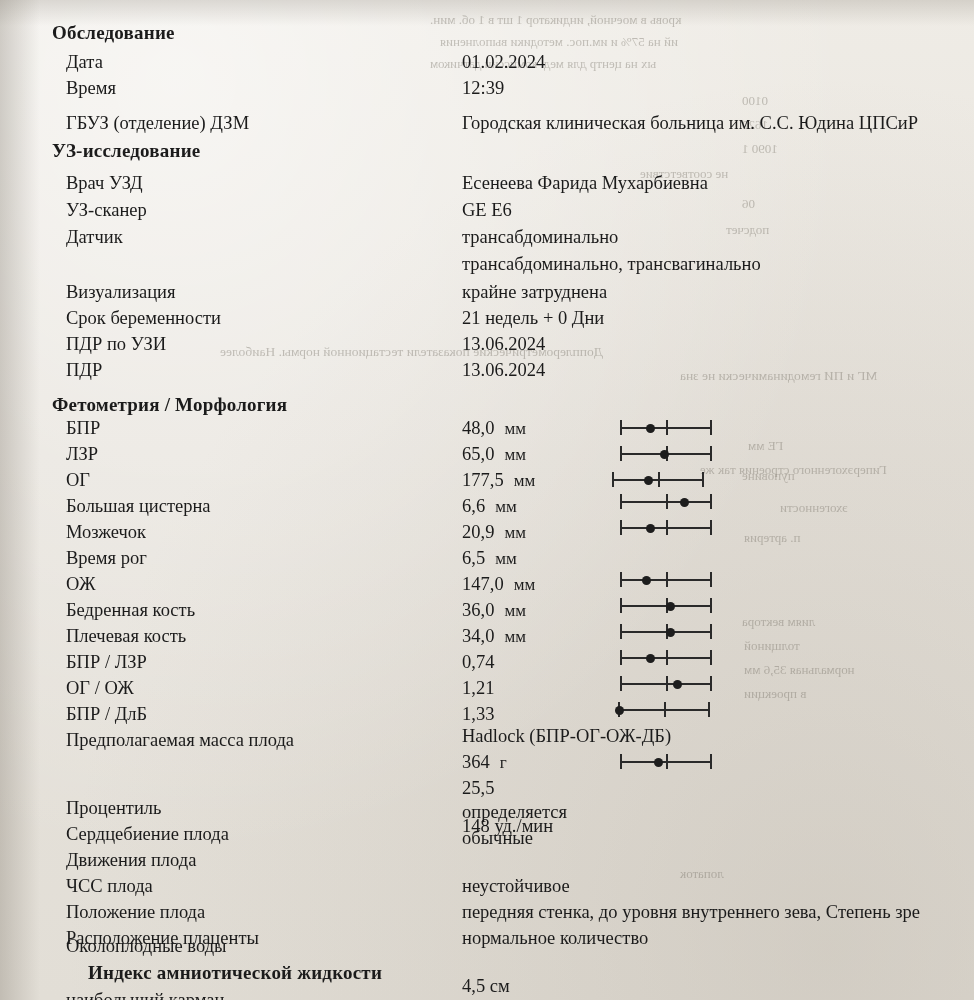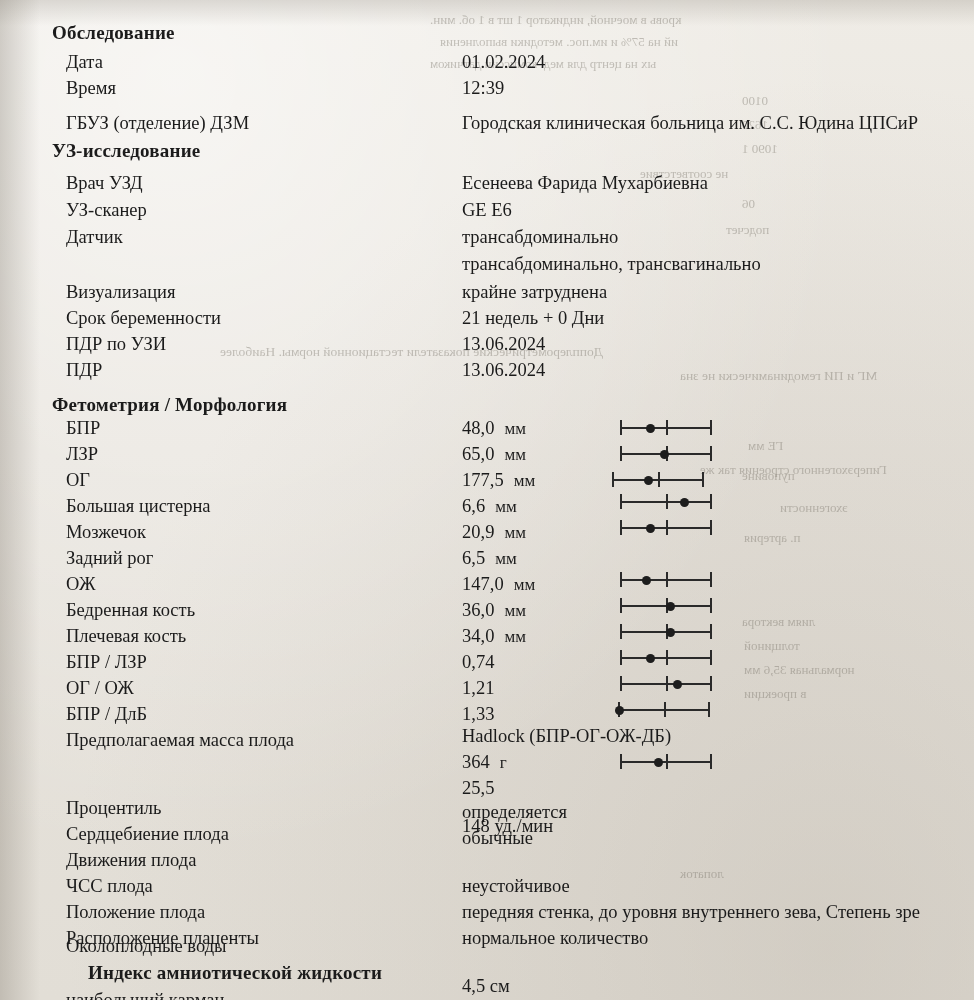--- a/index.html
+++ b/index.html
@@ -190,21 +190,21 @@
 
   <div class="label" style="left:66px; top:470px;">ОГ</div>
   <div class="value num" style="top:470px;"><span>177,5</span><span class="unit">мм</span></div>
 
   <div class="label" style="left:66px; top:496px;">Большая цистерна</div>
   <div class="value num" style="top:496px;"><span>6,6</span><span class="unit">мм</span></div>
 
   <div class="label" style="left:66px; top:522px;">Мозжечок</div>
   <div class="value num" style="top:522px;"><span>20,9</span><span class="unit">мм</span></div>
 
-  <div class="label" style="left:66px; top:548px;">Задний рог</div>
+  <div class="label" style="left:66px; top:548px;">Время рог</div>
   <div class="value num" style="top:548px;"><span>6,5</span><span class="unit">мм</span></div>
 
   <div class="label" style="left:66px; top:574px;">ОЖ</div>
   <div class="value num" style="top:574px;"><span>147,0</span><span class="unit">мм</span></div>
 
   <div class="label" style="left:66px; top:600px;">Бедренная кость</div>
   <div class="value num" style="top:600px;"><span>36,0</span><span class="unit">мм</span></div>
 
   <div class="label" style="left:66px; top:626px;">Плечевая кость</div>
   <div class="value num" style="top:626px;"><span>34,0</span><span class="unit">мм</span></div>

